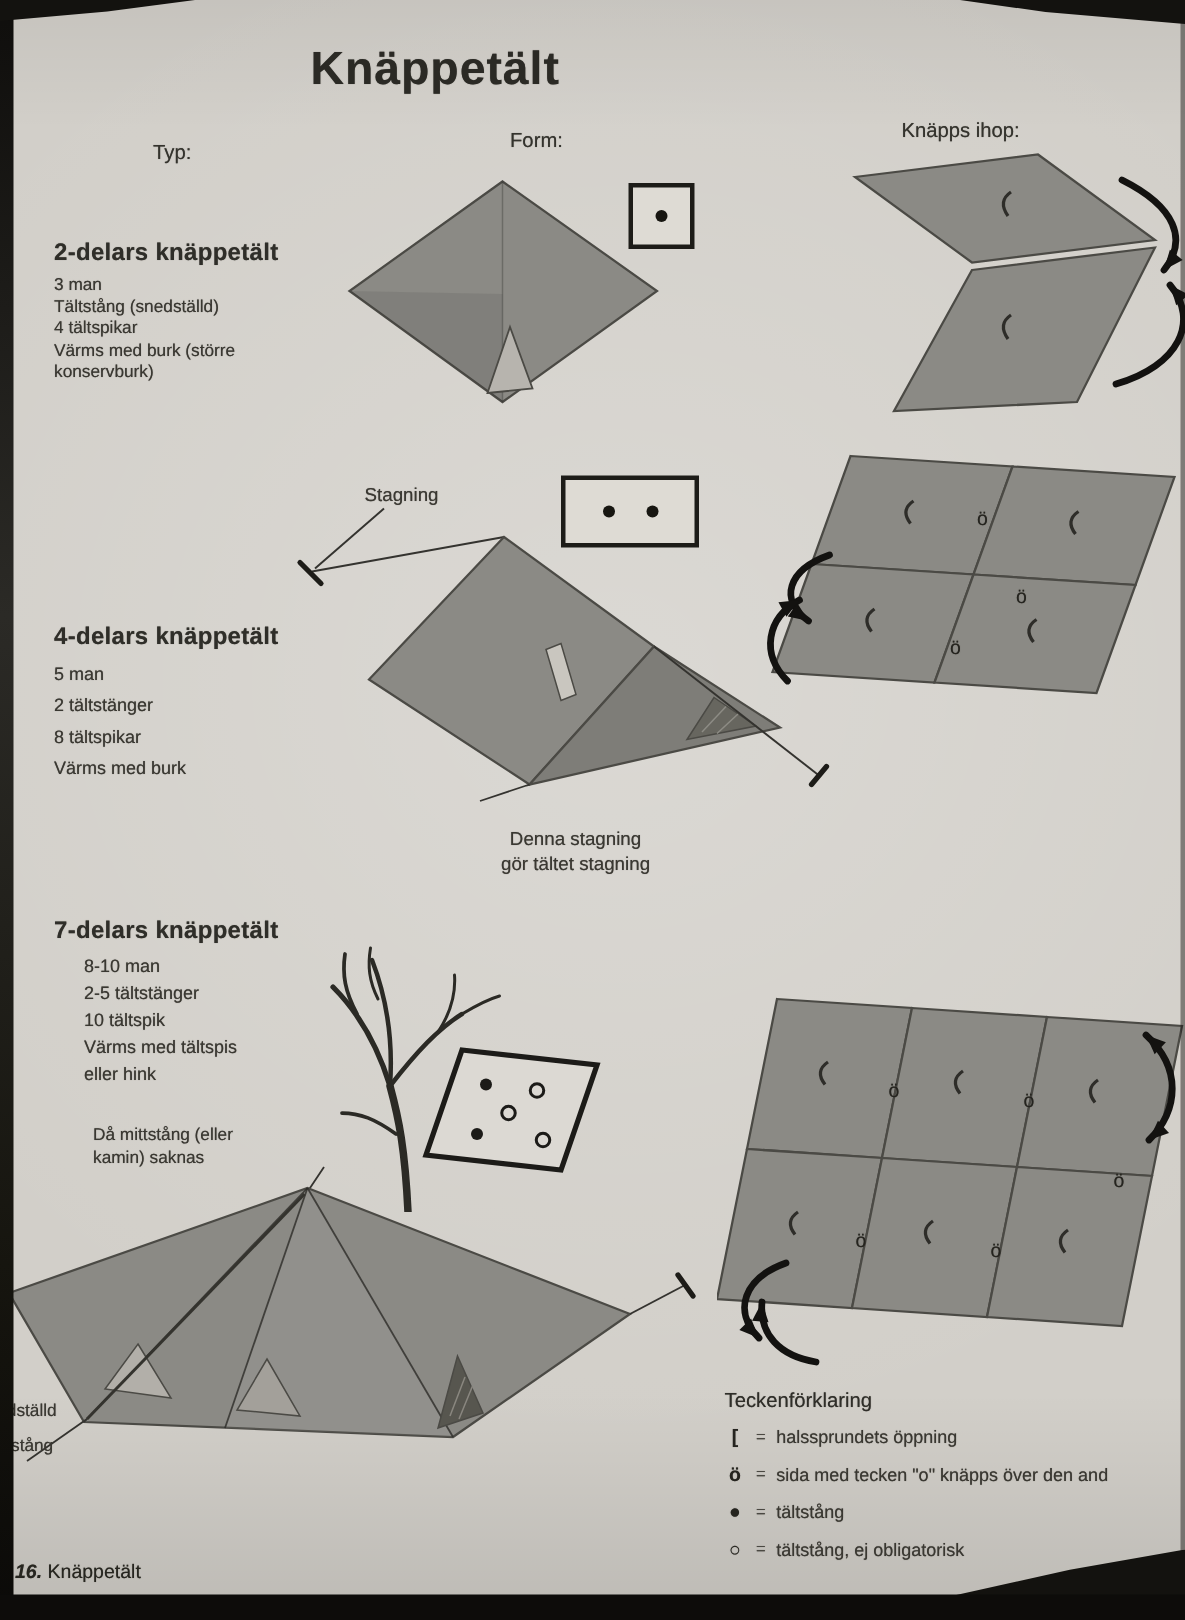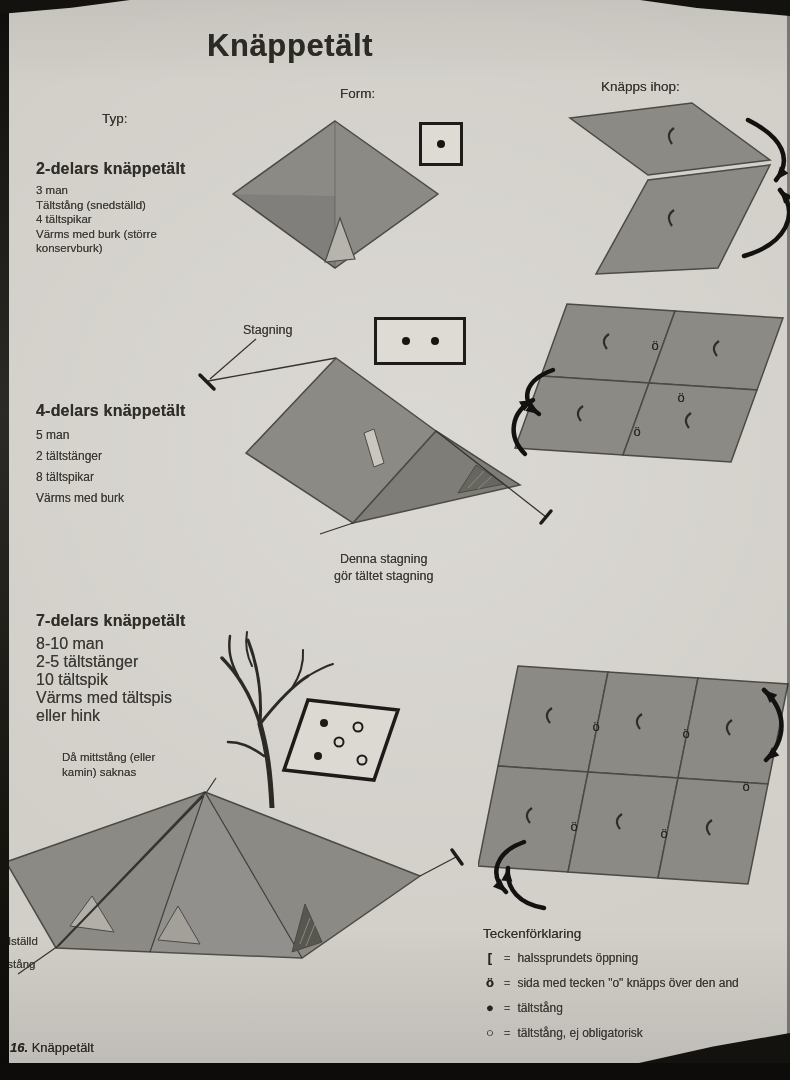--- a/index.html
+++ b/index.html
@@ -14,21 +14,21 @@
     text-shadow:0 0 0.5px rgba(58,56,50,0.75);
   }
   .page * { box-sizing:border-box; }
   .t { position:absolute; white-space:nowrap; }
   .title { font-size:31px; font-weight:bold; letter-spacing:.6px; color:#2b2a25; }
   .colhead { font-size:13.5px; color:#34332d; }
   .typeblock { position:absolute; }
   .typeblock .h { font-size:16px; font-weight:bold; margin-bottom:5px; letter-spacing:.2px; color:#2f2e29; }
   .row1 .line { font-size:11.5px; line-height:14.5px; }
   .row2 .line { font-size:12px;   line-height:21px; }
-  .row3 .line { font-size:16px;   line-height:18px; }
+  .row3 .line { font-size:12px;   line-height:18px;margin-left:20px; }
   .smallnote { font-size:11.5px; line-height:15px; }
   .caption { font-size:12.5px; line-height:17px; }
   .form-icon { position:absolute; background:#dedbd4; border:3px solid #1d1c18;
                display:flex; align-items:center; justify-content:center; z-index:3; }
   .dot { width:8px; height:8px; background:#171611; border-radius:50%; }
   .svgbox { position:absolute; }
   .legend { position:absolute; left:483px; top:926px; font-size:12px; z-index:4; }
   .legend-title { font-size:13.5px; margin-bottom:9px; color:#2f2e29; }
   .legend-row { display:flex; gap:7px; margin-bottom:10px; align-items:center; white-space:nowrap; }
   .legend-sym { min-width:14px; text-align:center; font-weight:bold; font-size:13px; color:#25241f; }
@@ -47,21 +47,21 @@
   .corner-br { position:absolute; right:0; bottom:15px; width:160px; height:32px; background:#13120f; z-index:21;
                clip-path:polygon(100% 0,100% 100%,0 100%,52% 42%); }
   svg text { font-family:"Liberation Sans", sans-serif; }
 </style>
 </head>
 <body>
 
 <div class="page">
 
   <div class="t title" style="left:207px; top:28px;">Knäppetält</div>
-  <div class="t colhead" style="left:102px; top:111px;">Typ:</div>
+  <div class="t colhead" style="left:102px; top:94px;">Typ:</div>
   <div class="t colhead" style="left:340px; top:86px;">Form:</div>
   <div class="t colhead" style="left:601px; top:79px;">Knäpps ihop:</div>
 
   <div class="typeblock row1" style="left:36px; top:160px;">
     <div class="h">2-delars knäppetält</div>
     <div class="line">3 man</div>
     <div class="line">Tältstång (snedställd)</div>
     <div class="line">4 tältspikar</div>
     <div class="line">Värms med burk (större</div>
     <div class="line">konservburk)</div>
@@ -88,21 +88,21 @@
       <path d="M 122,112 q -9,6 -2,16" fill="none" stroke="#2e2d29" stroke-width="2.2"></path>
       <path d="M 196,22 C 232,40 240,62 224,82" fill="none" stroke="#131210" stroke-width="4.5" stroke-linecap="round"></path>
       <polygon points="0,0 -13,-5.5 -13,5.5" transform="translate(224,82) rotate(129)" fill="#131210"></polygon>
       <path d="M 192,158 C 234,146 248,116 228,92" fill="none" stroke="#131210" stroke-width="4.5" stroke-linecap="round"></path>
       <polygon points="0,0 -13,-5.5 -13,5.5" transform="translate(228,92) rotate(-130)" fill="#131210"></polygon>
     </svg>
   </div>
 
   <div class="t" style="left:243px; top:323px; font-size:12.5px;">Stagning</div>
 
-  <div class="typeblock row2" style="left:36px; top:402px;">
+  <div class="typeblock row2" style="left:36px; top:416px;">
     <div class="h">4-delars knäppetält</div>
     <div class="line">5 man</div>
     <div class="line">2 tältstänger</div>
     <div class="line">8 tältspikar</div>
     <div class="line">Värms med burk</div>
   </div>
 
   <div class="svgbox" style="left:168px; top:333px;">
     <svg width="400" height="207" viewBox="0 0 400 207">
       <line x1="88" y1="6" x2="42" y2="46" stroke="#34332f" stroke-width="1.3"></line>

